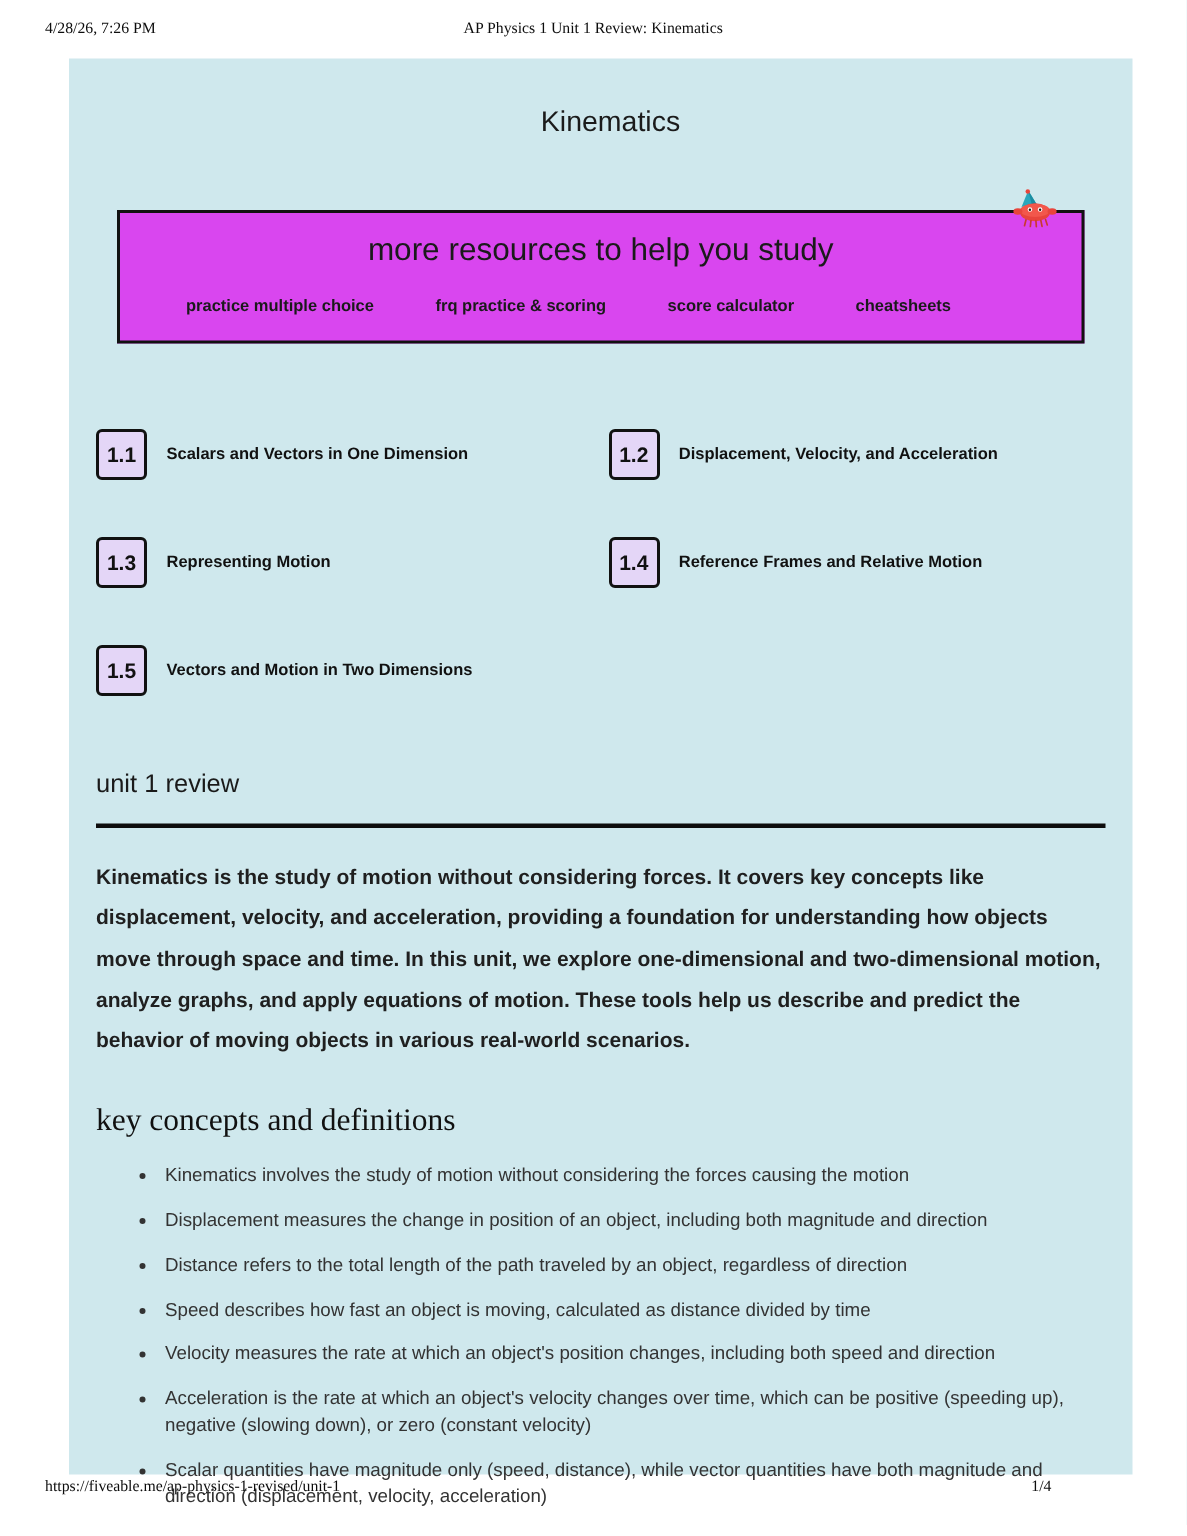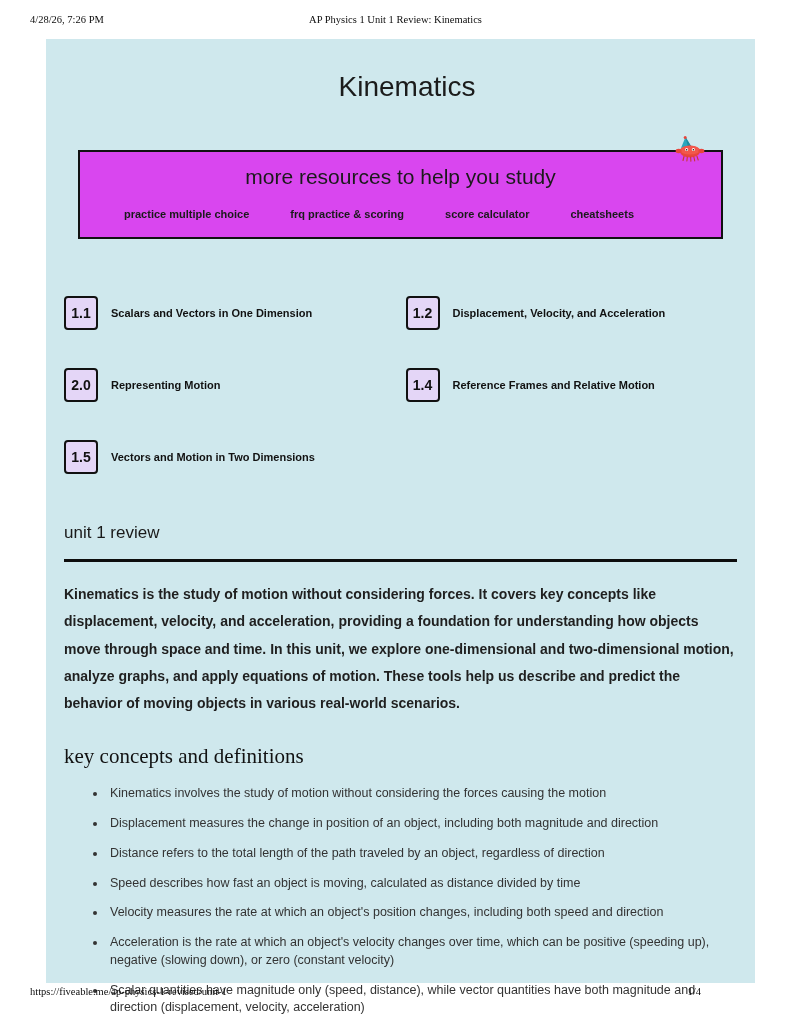--- a/index.html
+++ b/index.html
@@ -84,21 +84,21 @@
     font-weight: bold;
     line-height: 1.12;
     color: #0a0a0a;
     letter-spacing: -0.3px;
   }
   .hero-sub {
     margin: 0;
     padding: 32px 10px 0 23px;
     text-align: center;
     font-family: "Liberation Sans", sans-serif;
-    font-size: 28px;
+    font-size: 19px;
     font-weight: normal;
     color: #1b1b1b;
   }
 
   
   .resources-wrap {
     position: relative;
     margin: 47px 32px 0 32px;
   }
   .resources-box {
@@ -296,21 +296,21 @@
   <div class="unit-grid">
     <div class="unit-card">
       <div class="unit-badge">1.1</div>
       <div class="unit-label">Scalars and Vectors in One Dimension</div>
     </div>
     <div class="unit-card">
       <div class="unit-badge">1.2</div>
       <div class="unit-label">Displacement, Velocity, and Acceleration</div>
     </div>
     <div class="unit-card">
-      <div class="unit-badge">2.0</div>
+      <div class="unit-badge">1.3</div>
       <div class="unit-label">Representing Motion</div>
     </div>
     <div class="unit-card">
       <div class="unit-badge">1.4</div>
       <div class="unit-label">Reference Frames and Relative Motion</div>
     </div>
     <div class="unit-card">
       <div class="unit-badge">1.5</div>
       <div class="unit-label">Vectors and Motion in Two Dimensions</div>
     </div>

